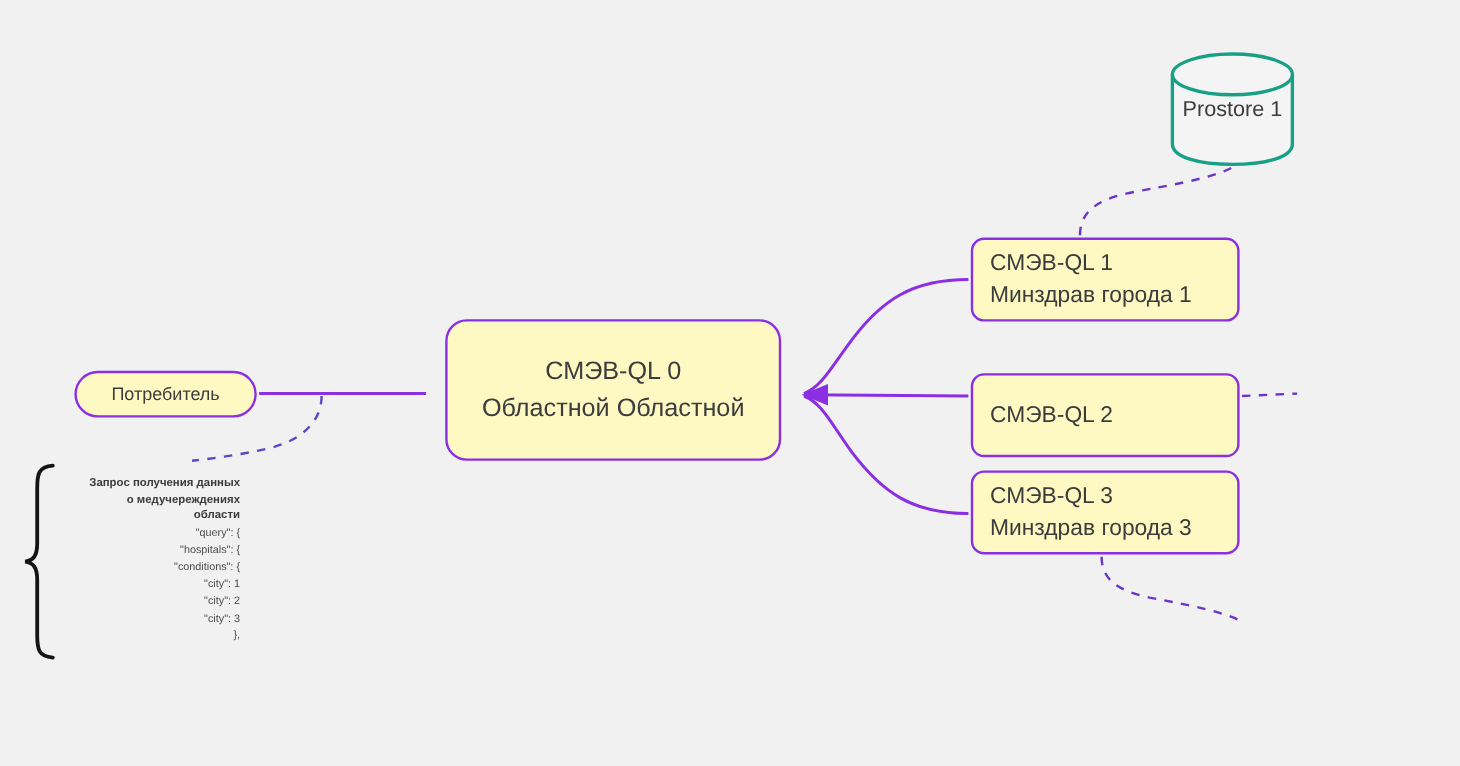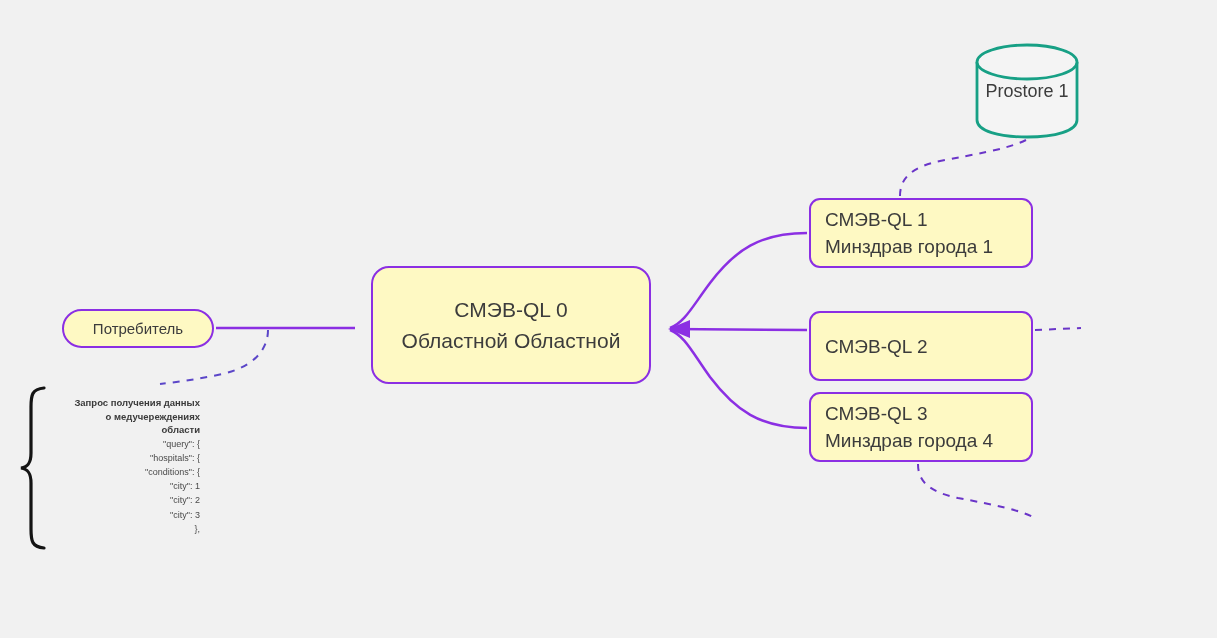--- a/index.html
+++ b/index.html
@@ -178,21 +178,21 @@
 
   <div class="node city-node" id="node-city-1">
     <div class="line">СМЭВ-QL 1</div>
     <div class="line">Минздрав города 1</div>
   </div>
   <div class="node city-node" id="node-city-2">
     <div class="line">СМЭВ-QL 2</div>
   </div>
   <div class="node city-node" id="node-city-3">
     <div class="line">СМЭВ-QL 3</div>
-    <div class="line">Минздрав города 4</div>
+    <div class="line">Минздрав города 3</div>
   </div>
 
   <div class="db" id="db-1">
     <svg width="108" height="98" viewBox="0 0 108 98">
       <path d="M 4,20 L 4,78 C 4,89 26,95 54,95 C 82,95 104,89 104,78 L 104,20" fill="#f4f4f4" stroke="#17a085" stroke-width="2.8"></path>
       <ellipse cx="54" cy="20" rx="50" ry="17" fill="#f4f4f4" stroke="#17a085" stroke-width="2.8"></ellipse>
     </svg>
     <div class="db-label">Prostore 1</div>
   </div>
 

